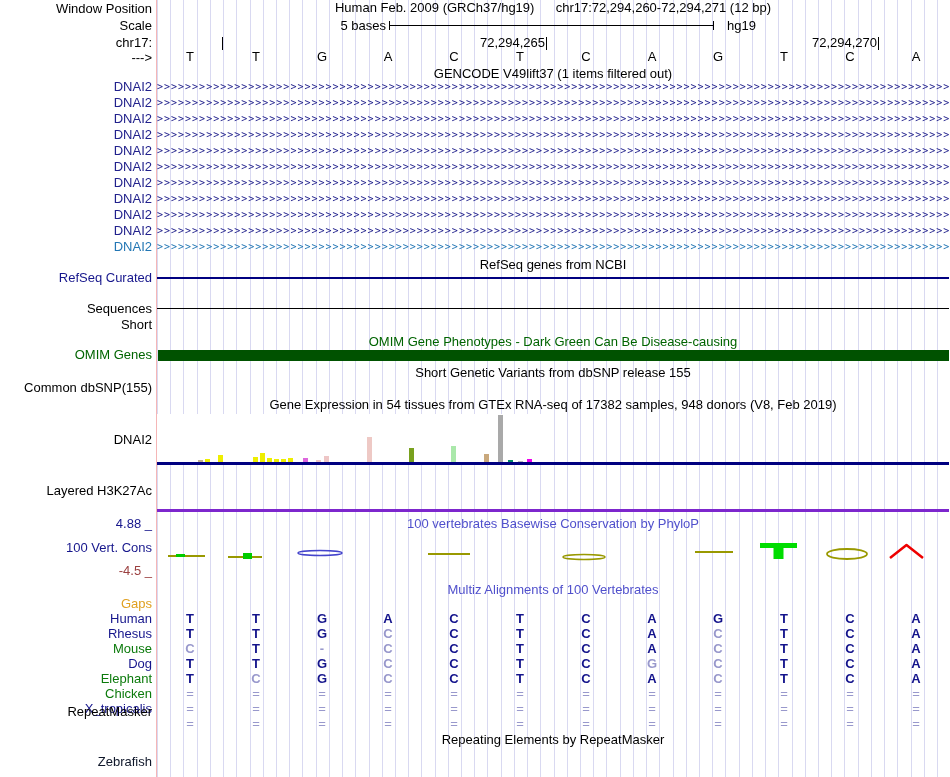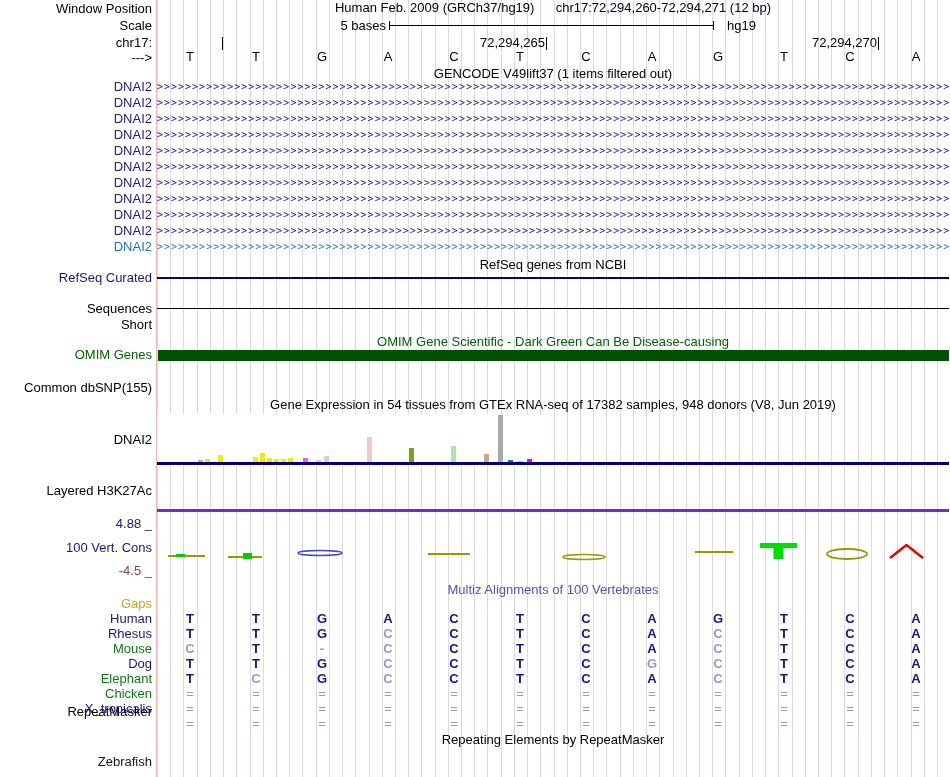--- a/index.html
+++ b/index.html
@@ -92,27 +92,28 @@
 
   <div class="ctitle" style="top:258px">RefSeq genes from NCBI</div>
   <div class="llabel navy" style="top:271px">RefSeq Curated</div>
   <div class="hline" style="top:277px;height:2px;background:#000080"></div>
 
   <div class="llabel" style="top:302px">Sequences</div>
   <div class="hline" style="top:308px;height:1px;background:#000"></div>
 
   <div class="llabel" style="top:318px">Short</div>
 
-  <div class="ctitle" style="top:335px;color:#006400">OMIM Gene Scientific - Dark Green Can Be Disease-causing</div>
+  <div class="ctitle" style="top:335px;color:#006400">OMIM Gene Phenotypes - Dark Green Can Be Disease-causing</div>
   <div class="llabel" style="top:348px;color:#006400">OMIM Genes</div>
   <div id="omim-bar" style="position: absolute; left: 158px; top: 350px; width: 791px; height: 11px; background: rgb(0, 82, 0);"></div>
 
+  <div class="ctitle" style="top:366px">Short Genetic Variants from dbSNP release 155</div>
   <div class="llabel" style="top:381px">Common dbSNP(155)</div>
 
-  <div class="ctitle" style="top:398px">Gene Expression in 54 tissues from GTEx RNA-seq of 17382 samples, 948 donors (V8, Jun 2019)</div>
+  <div class="ctitle" style="top:398px">Gene Expression in 54 tissues from GTEx RNA-seq of 17382 samples, 948 donors (V8, Feb 2019)</div>
   <div style="position:absolute;left:157px;top:414px;width:389px;height:48px;background:#fff"></div>
   <div class="llabel" style="top:433px">DNAI2</div>
   <div id="gtex-bars">
       <div class="gtexbar" style="left: 198px; top: 460px; width: 5px; height: 2px; background: rgb(192, 176, 144);"></div>
       <div class="gtexbar" style="left: 205px; top: 459px; width: 5px; height: 3px; background: rgb(238, 238, 0);"></div>
       <div class="gtexbar" style="left: 218px; top: 455px; width: 5px; height: 7px; background: rgb(238, 238, 0);"></div>
       <div class="gtexbar" style="left: 253px; top: 457px; width: 5px; height: 5px; background: rgb(238, 238, 0);"></div>
       <div class="gtexbar" style="left: 260px; top: 453px; width: 5px; height: 9px; background: rgb(238, 238, 0);"></div>
       <div class="gtexbar" style="left: 267px; top: 458px; width: 5px; height: 4px; background: rgb(238, 238, 0);"></div>
       <div class="gtexbar" style="left: 274px; top: 459px; width: 5px; height: 3px; background: rgb(238, 238, 0);"></div>
@@ -128,20 +129,21 @@
       <div class="gtexbar" style="left: 498px; top: 415px; width: 5px; height: 47px; background: rgb(169, 169, 169);"></div>
       <div class="gtexbar" style="left: 508px; top: 460px; width: 5px; height: 2px; background: rgb(0, 136, 102);"></div>
       <div class="gtexbar" style="left: 518px; top: 461px; width: 5px; height: 1px; background: rgb(187, 187, 187);"></div>
       <div class="gtexbar" style="left: 527px; top: 459px; width: 5px; height: 3px; background: rgb(238, 0, 238);"></div>
     </div>
   <div id="gtex-baseline" class="hline" style="top: 462px; height: 3px; background: rgb(0, 0, 128);"></div>
 
   <div class="llabel" style="top:484px">Layered H3K27Ac</div>
   <div id="h3k27ac-line" class="hline" style="top: 509px; height: 3px; background: rgb(125, 38, 205);"></div>
 
+  <div class="ctitle" style="top: 517px; color: rgb(80, 80, 204);" id="cons-title">100 vertebrates Basewise Conservation by PhyloP</div>
   <div class="llabel navy" style="top:517px">4.88 _</div>
   <div class="llabel navy" style="top:541px">100 Vert. Cons</div>
   <div class="llabel" style="top:564px;color:#9b4040">-4.5 _</div>
   <svg id="cons-svg" width="792" height="40" viewBox="157 532 792 40" style="position:absolute;left:157px;top:532px">
       <line x1="168" y1="556" x2="205" y2="556" stroke="#999900" stroke-width="2"></line>
       <rect x="176" y="554" width="9" height="3" fill="#00cc00"></rect>
       <line x1="228" y1="557" x2="262" y2="557" stroke="#999900" stroke-width="2"></line>
       <rect x="243" y="553" width="9" height="6" fill="#00cc00"></rect>
       <ellipse cx="320" cy="553" rx="22" ry="2.5" fill="none" stroke="#4444cc" stroke-width="1.5"></ellipse>
       <line x1="428" y1="554" x2="470" y2="554" stroke="#999900" stroke-width="2"></line>

